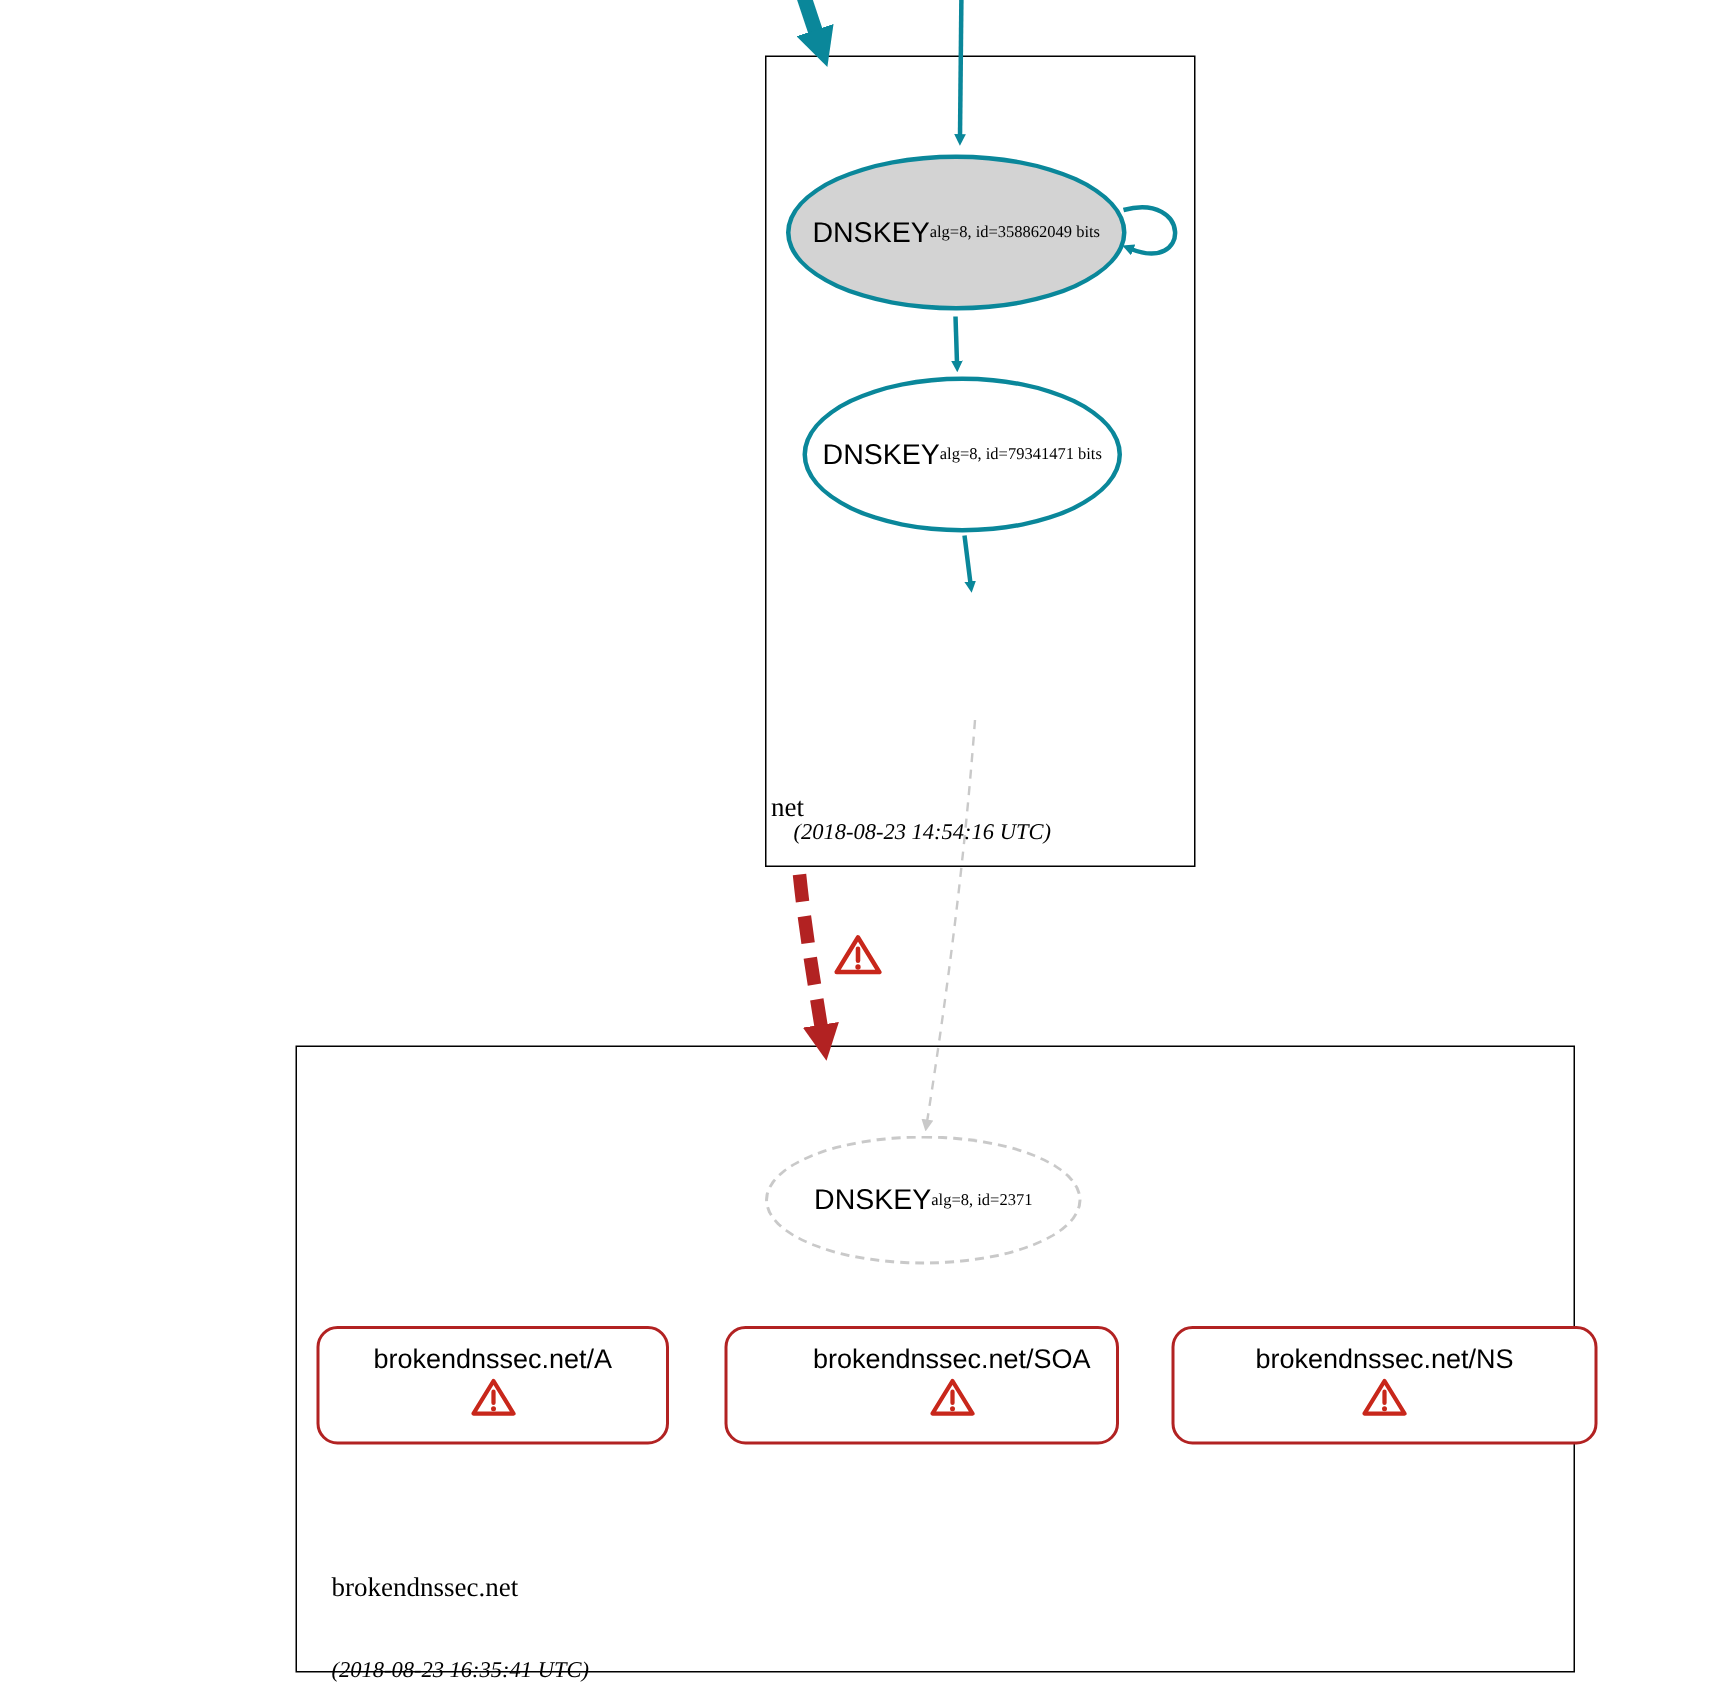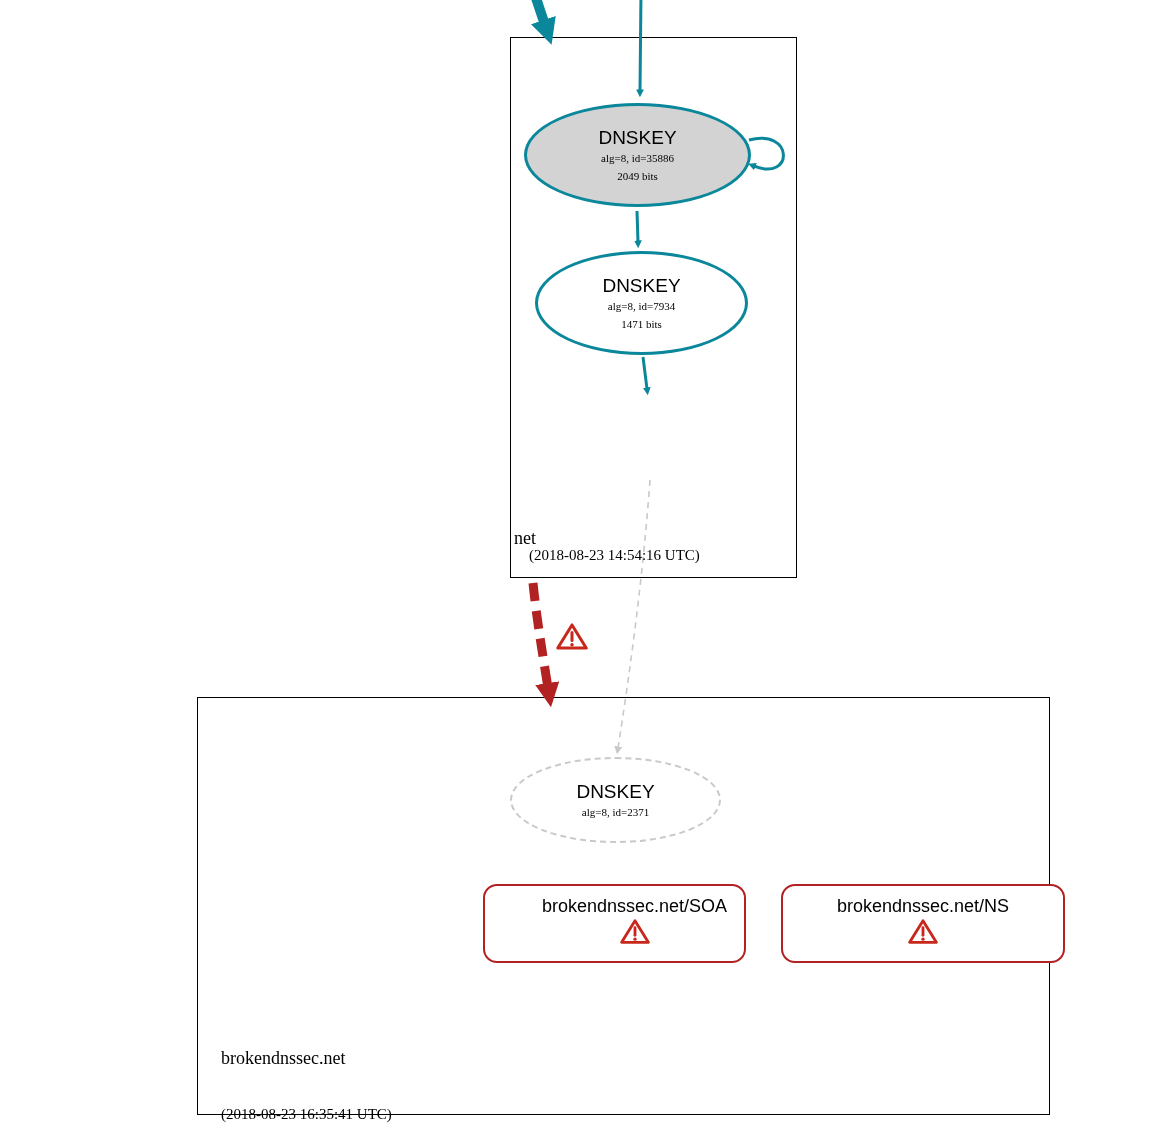--- a/index.html
+++ b/index.html
@@ -12,33 +12,33 @@
     --text:#000000;
   }
   *{margin:0;padding:0;box-sizing:border-box;}
   html,body{background:#fff;}
   body{font-family:"Liberation Sans",sans-serif;color:var(--text);}
   .canvas{position:relative;width:1154px;height:1134px;background:#fff;overflow:hidden;}
 
   .zone-box{position:absolute;border:1px solid #000;background:#fff;z-index:1;}
   .edges{position:absolute;left:0;top:0;z-index:2;pointer-events:none;}
 
-  .node{position:absolute;z-index:3;display:flex;flex-direction:column;align-items:center;justify-content:center;text-align:center;}
+  .node{position:absolute;z-index:3;display:flex;align-items:center;justify-content:center;text-align:center;}
   .ellipse{border-radius:50%;background:#fff;border:3px solid var(--secure);}
   .ellipse.filled{background:var(--node-fill);}
   .ellipse.dashed{border:2px dashed var(--insecure);}
   .node-title{font-family:"Liberation Sans",sans-serif;font-size:19px;line-height:23px;color:var(--text);}
   .node-sub{font-family:"Liberation Serif",serif;font-size:11px;line-height:18px;color:var(--text);}
 
   .rr-box{position:absolute;z-index:3;background:#fff;border:2.5px solid var(--error);border-radius:14px;
           display:flex;flex-direction:column;align-items:center;padding-top:9px;gap:1px;}
   .rr-label{font-family:"Liberation Sans",sans-serif;font-size:18px;line-height:22px;color:var(--text);}
 
   .zone-label{position:absolute;z-index:3;font-family:"Liberation Serif",serif;font-size:18px;color:var(--text);}
-  .zone-ts{position:absolute;z-index:3;font-family:"Liberation Serif",serif;font-size:15px;color:var(--text);}
+  .zone-ts{position:absolute;z-index:3;font-family:"Liberation Serif",serif;font-size:15px;color:var(--text);font-style:italic;}
 
   .warn-icon{display:block;z-index:4;}
   .warn-abs{position:absolute;}
   .rr-warn{width:30px;height:27px;}
   .warn-icon svg{display:block;width:100%;height:100%;}
 
   .edge{fill:none;}
   .edge.teal{stroke:var(--secure);}
   .edge.gray{stroke:var(--insecure);}
   .edge.red{stroke:var(--error);}
@@ -103,20 +103,28 @@
     <svg viewBox="0 0 36 32">
         <use href="#warn-tri"></use>
       </svg>
   </span>
 
   <div class="node ellipse dashed" style="left:510px;top:757px;width:211px;height:86px;">
     <div class="node-title">DNSKEY</div>
     <div class="node-sub">alg=8, id=2371</div>
   </div>
 
+  <div class="rr-box" style="left:211px;top:884px;width:235px;height:79px;">
+    <div class="rr-label">brokendnssec.net/A</div>
+    <span class="warn-icon rr-warn">
+      <svg viewBox="0 0 36 32">
+          <use href="#warn-tri"></use>
+        </svg>
+    </span>
+  </div>
 
   <div class="rr-box" style="left:483px;top:884px;width:263px;height:79px;padding-left:40px;">
     <div class="rr-label">brokendnssec.net/SOA</div>
     <span class="warn-icon rr-warn">
       <svg viewBox="0 0 36 32">
           <use href="#warn-tri"></use>
         </svg>
     </span>
   </div>
 

